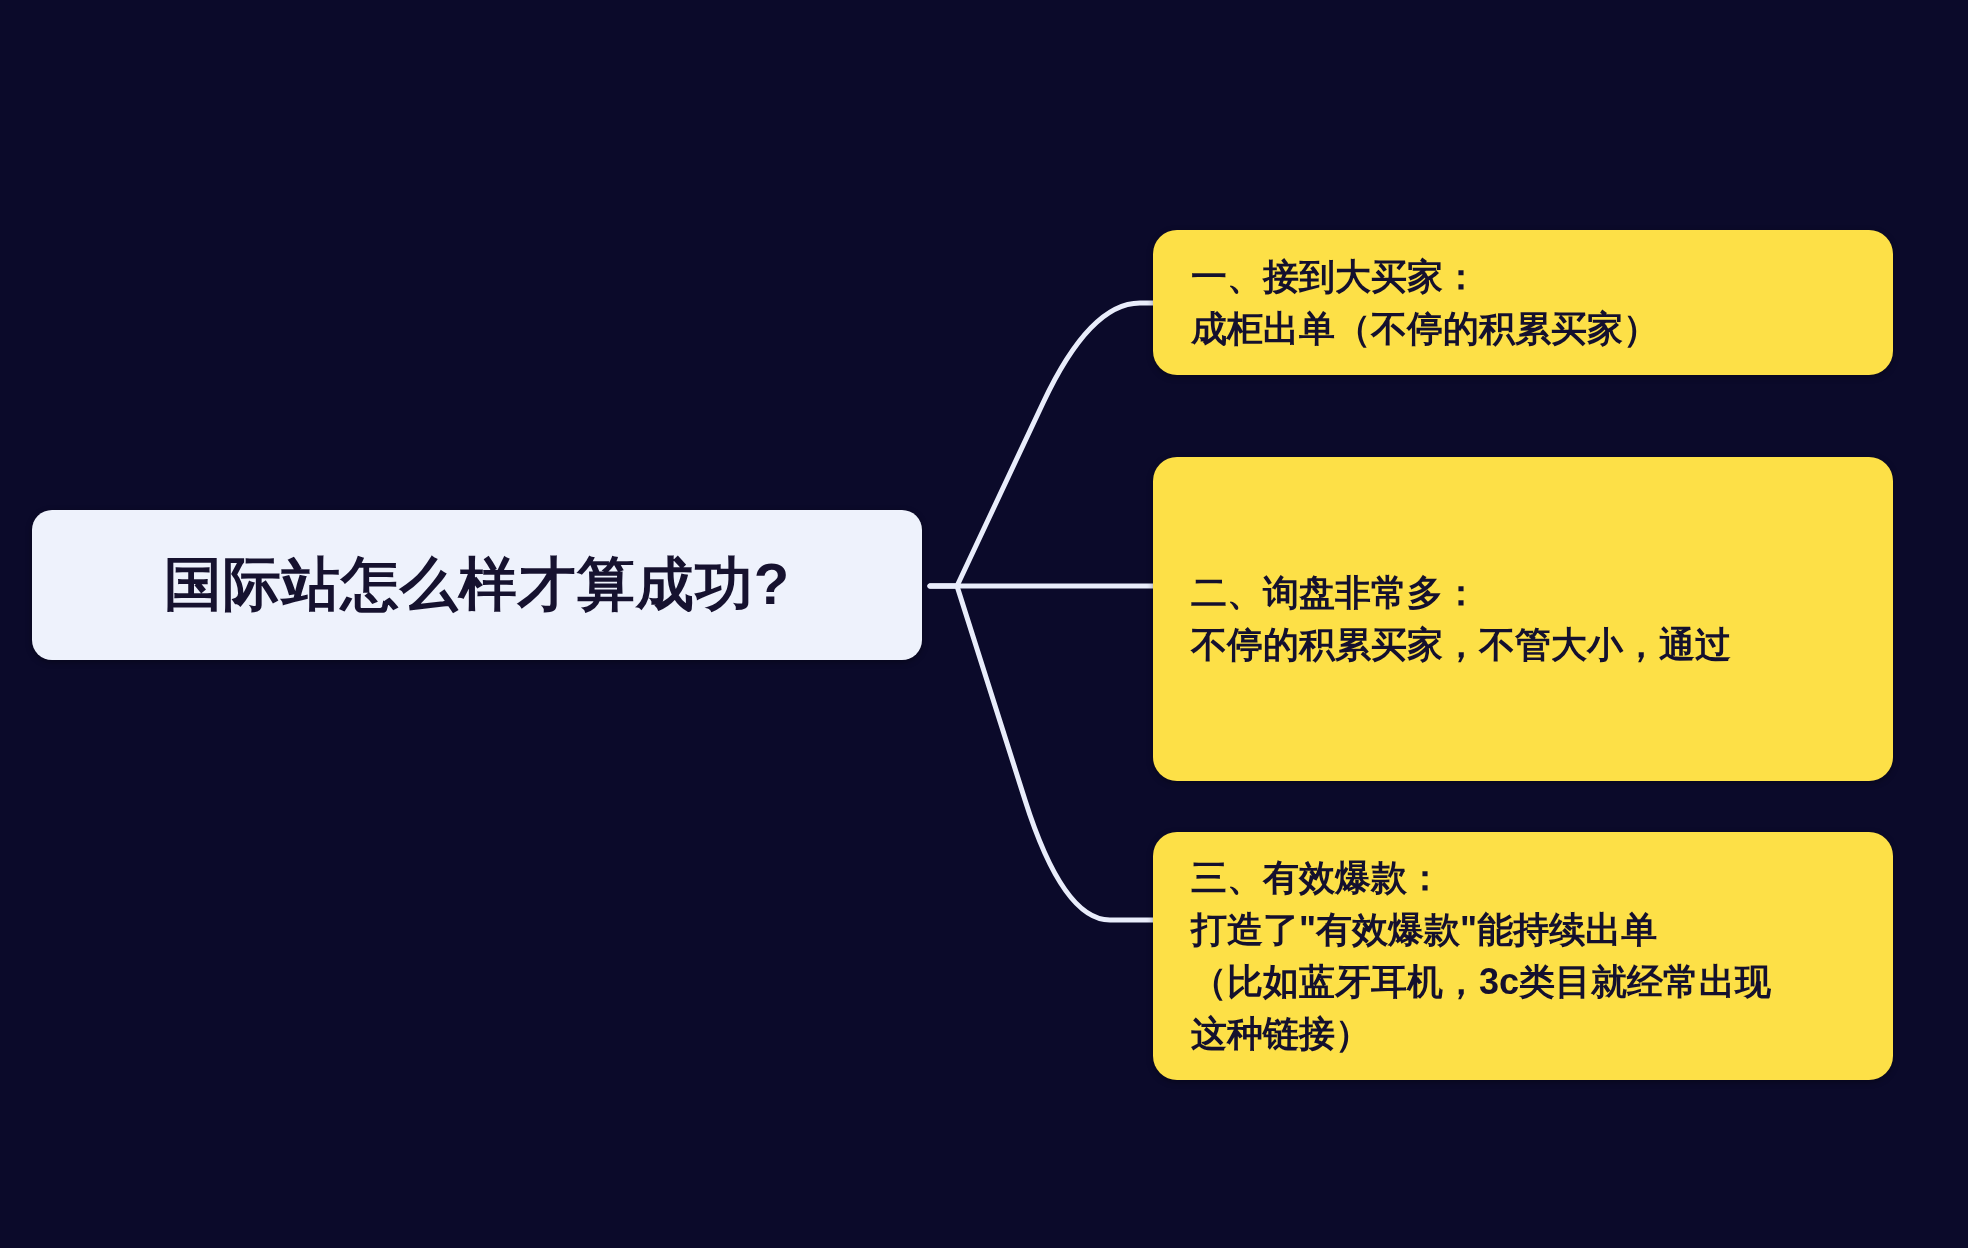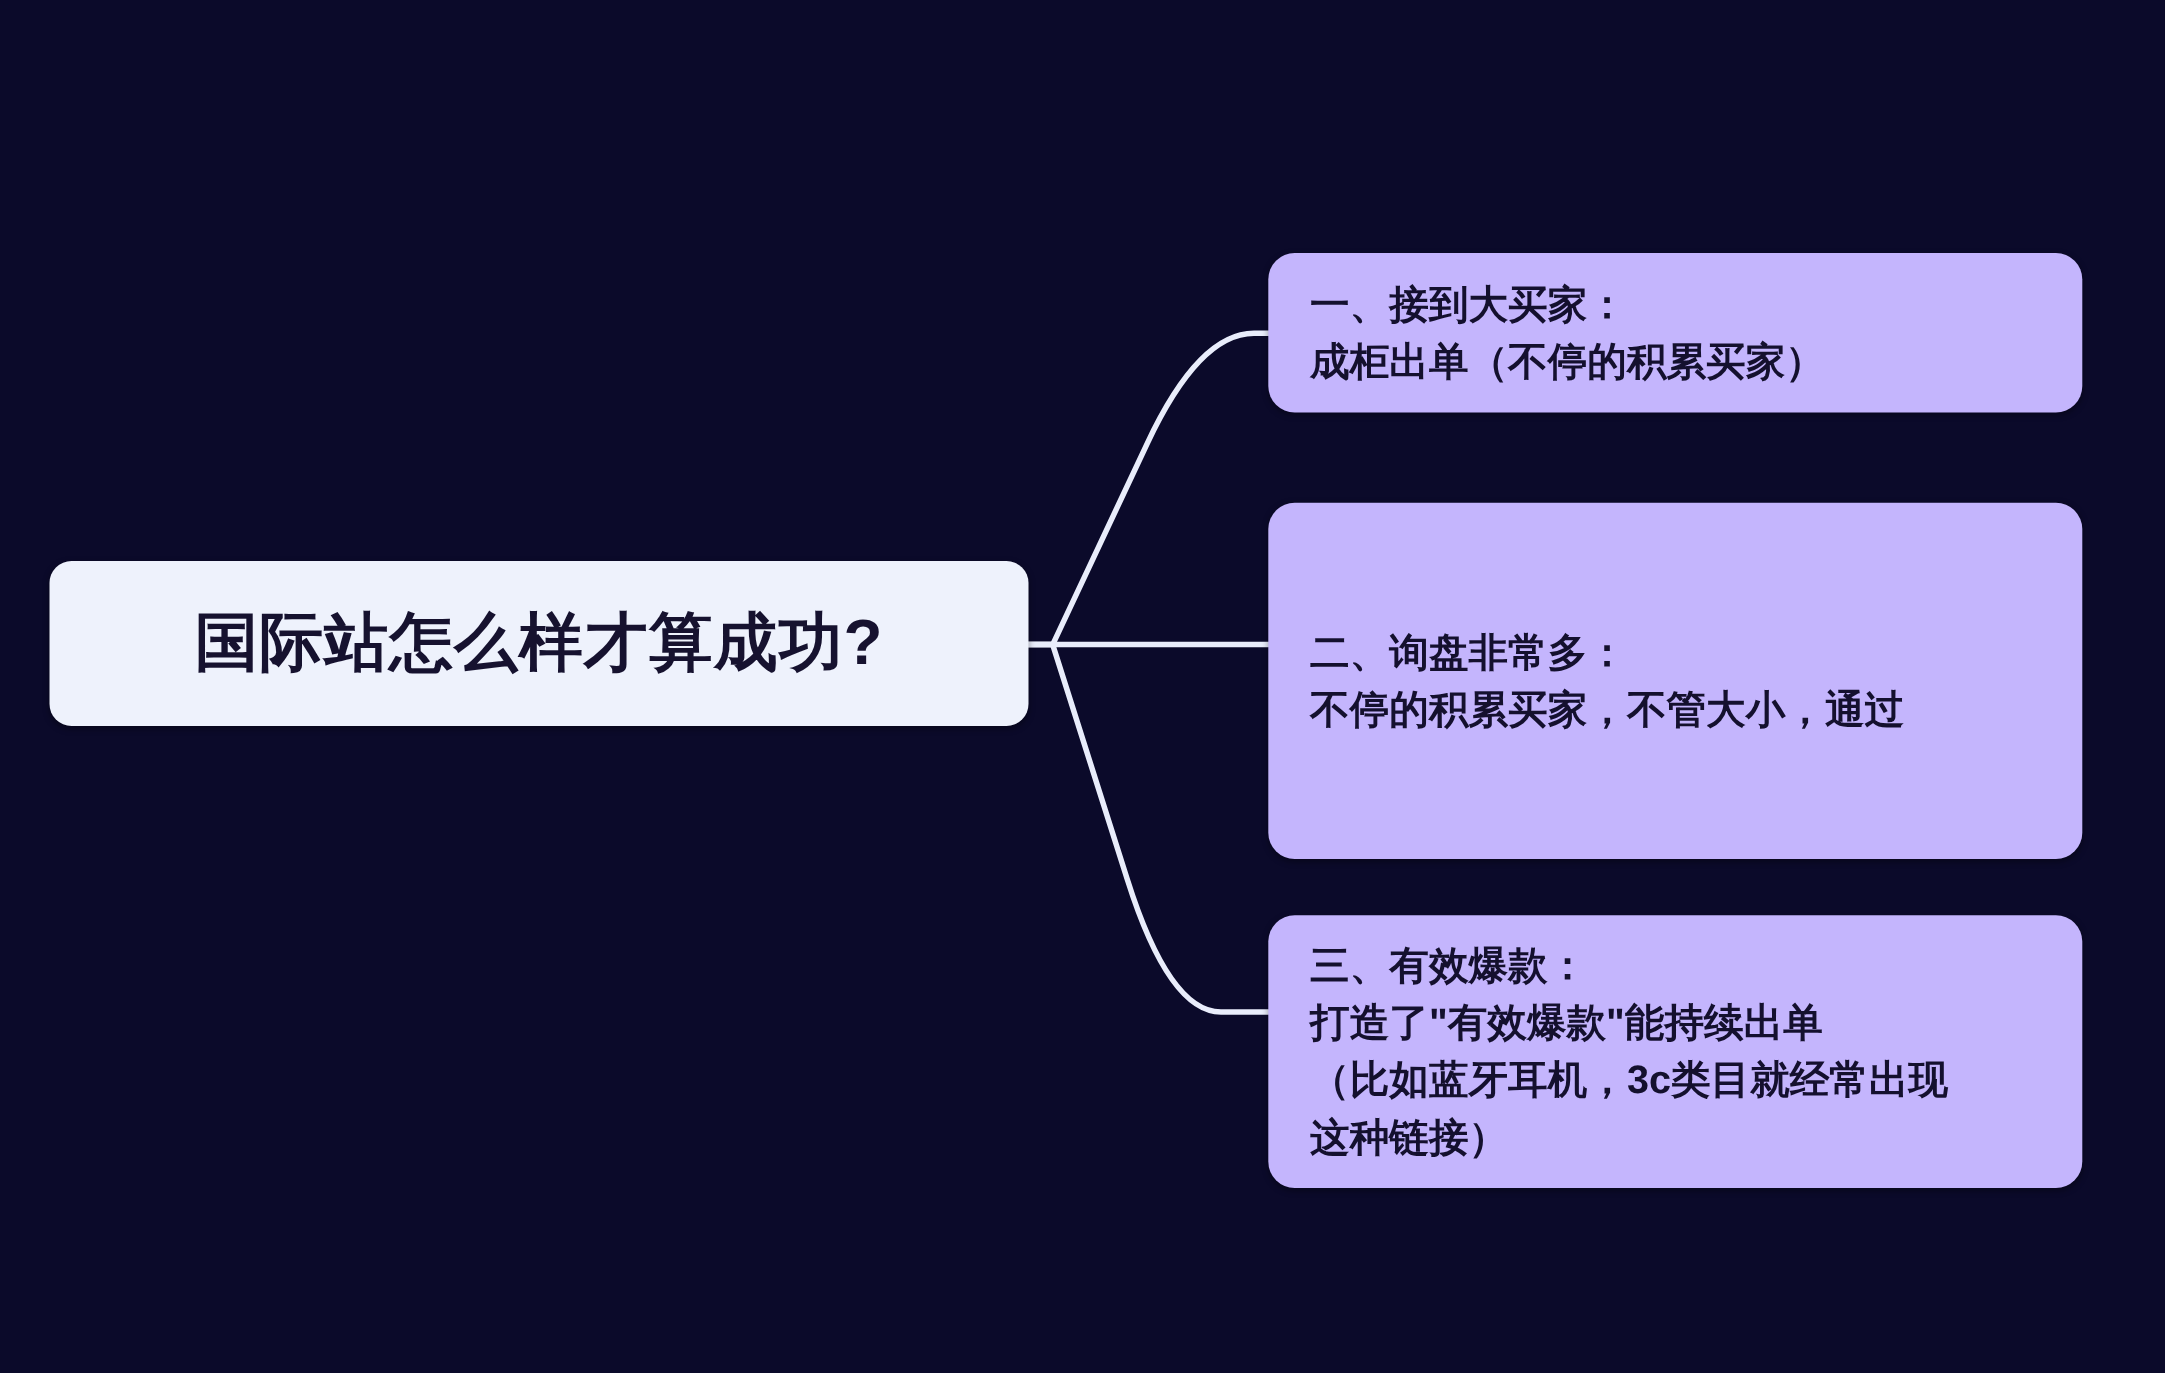--- a/index.html
+++ b/index.html
@@ -24,41 +24,41 @@
   }
   svg.connectors path {
     fill: none;
     stroke: #e9edfb;
     stroke-width: 5;
     stroke-linecap: round;
     stroke-linejoin: round;
   }
   .root-node {
     position: absolute;
-    left: 45px;
+    left: 32px;
     top: 510px;
     width: 890px;
     height: 150px;
     background: #eef2fc;
     border-radius: 20px;
     display: flex;
     align-items: center;
     justify-content: center;
     color: #16122f;
     font-size: 58px;
     font-weight: 700;
     letter-spacing: 1px;
     box-shadow: 0 2px 6px rgba(0,0,0,0.35);
     box-sizing: border-box;
   }
   .branch-node {
     position: absolute;
     left: 1153px;
     width: 740px;
-    background: #c4b5fd;
+    background: #fde047;
     border-radius: 24px;
     box-sizing: border-box;
     padding: 0 38px;
     display: flex;
     flex-direction: column;
     justify-content: center;
     color: #14102e;
     font-size: 36px;
     font-weight: 700;
     line-height: 52px;

